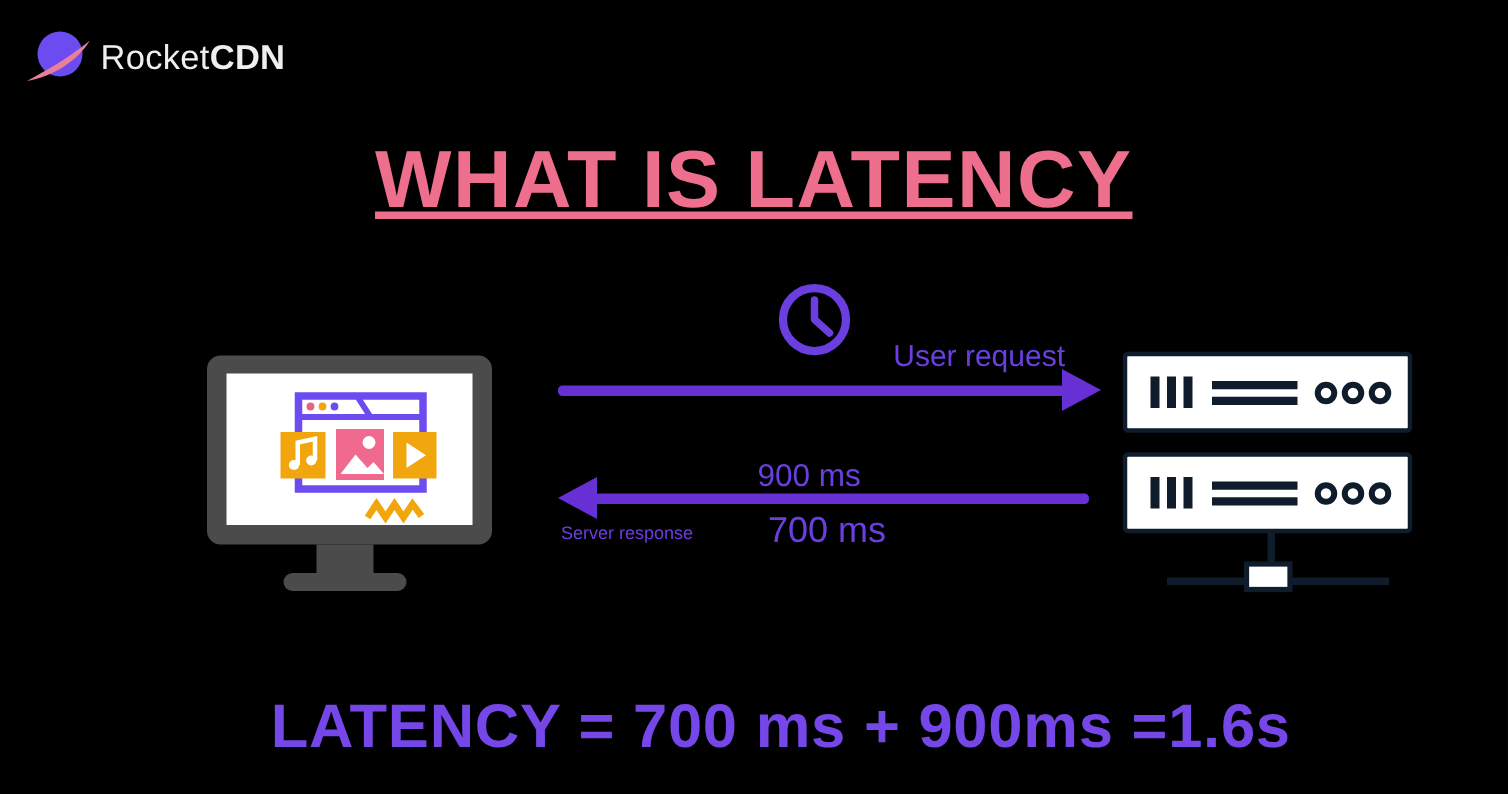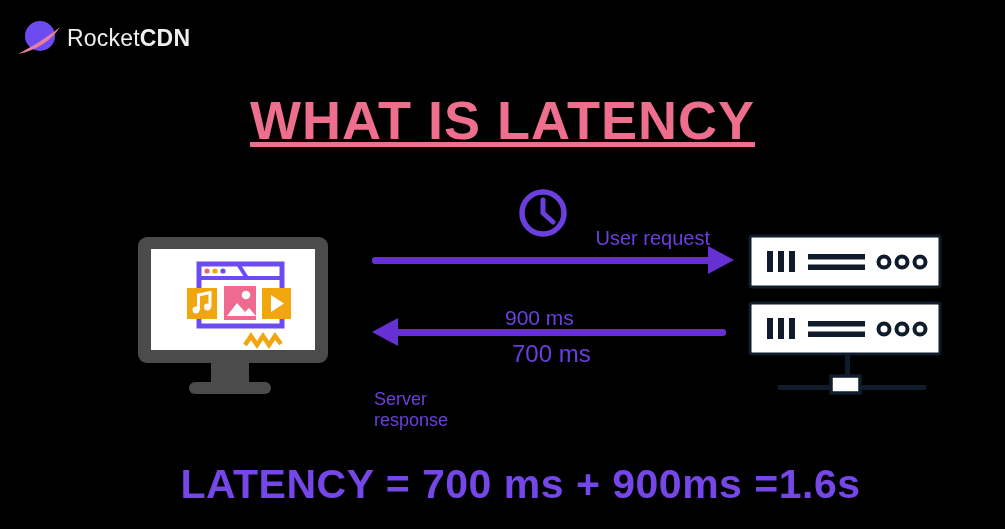--- a/index.html
+++ b/index.html
@@ -30,21 +30,21 @@
   .req-line{left:372px;top:257px;width:338px;}
   .res-line{left:396px;top:329px;width:330px;}
   .arrow-head{position:absolute;width:0;height:0;border-top:14px solid transparent;border-bottom:14px solid transparent;}
   .req-head{left:708px;top:246px;border-left:26px solid var(--arrow-purple);}
   .res-head{left:372px;top:318px;border-right:26px solid var(--arrow-purple);}
 
   .lbl{position:absolute;color:var(--label-purple);font-weight:400;}
   .req-label{left:500px;top:227px;width:210px;text-align:right;font-size:20px;}
   .req-time{left:505px;top:266px;font-size:21px;margin-top:40px;}
   .res-time{left:512px;top:340px;font-size:24px;}
-  .res-label{left:374px;top:349px;width:108px;font-size:18px;line-height:1.15;margin-top:40px;}
+  .res-label{left:374px;top:349px;width:108px;font-size:12px;line-height:1.15;}
 
   
   .formula{position:absolute;left:0;right:0;top:461px;text-align:center;padding-left:36px;
            color:var(--formula-purple);font-size:41px;font-weight:800;letter-spacing:0.5px;}
 </style>
 </head>
 <body>
 
 <div class="canvas">
 

